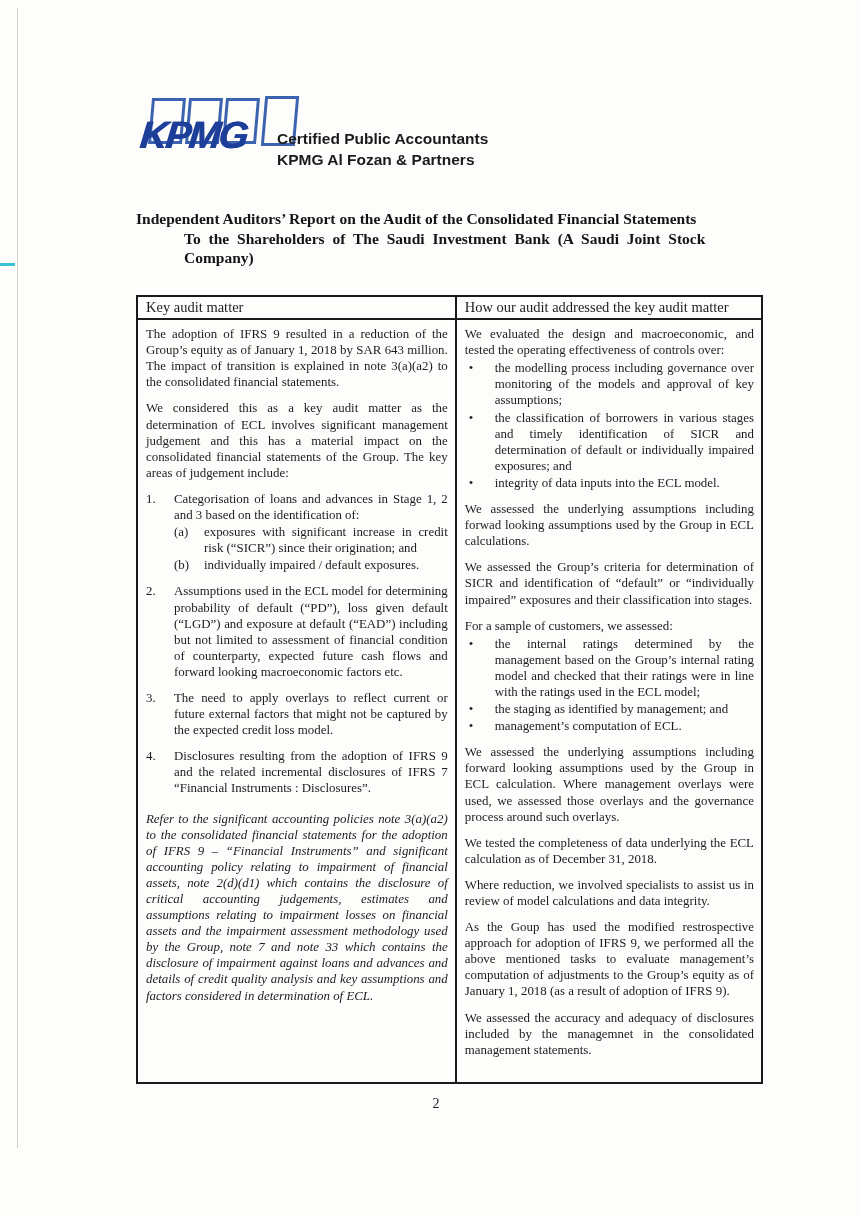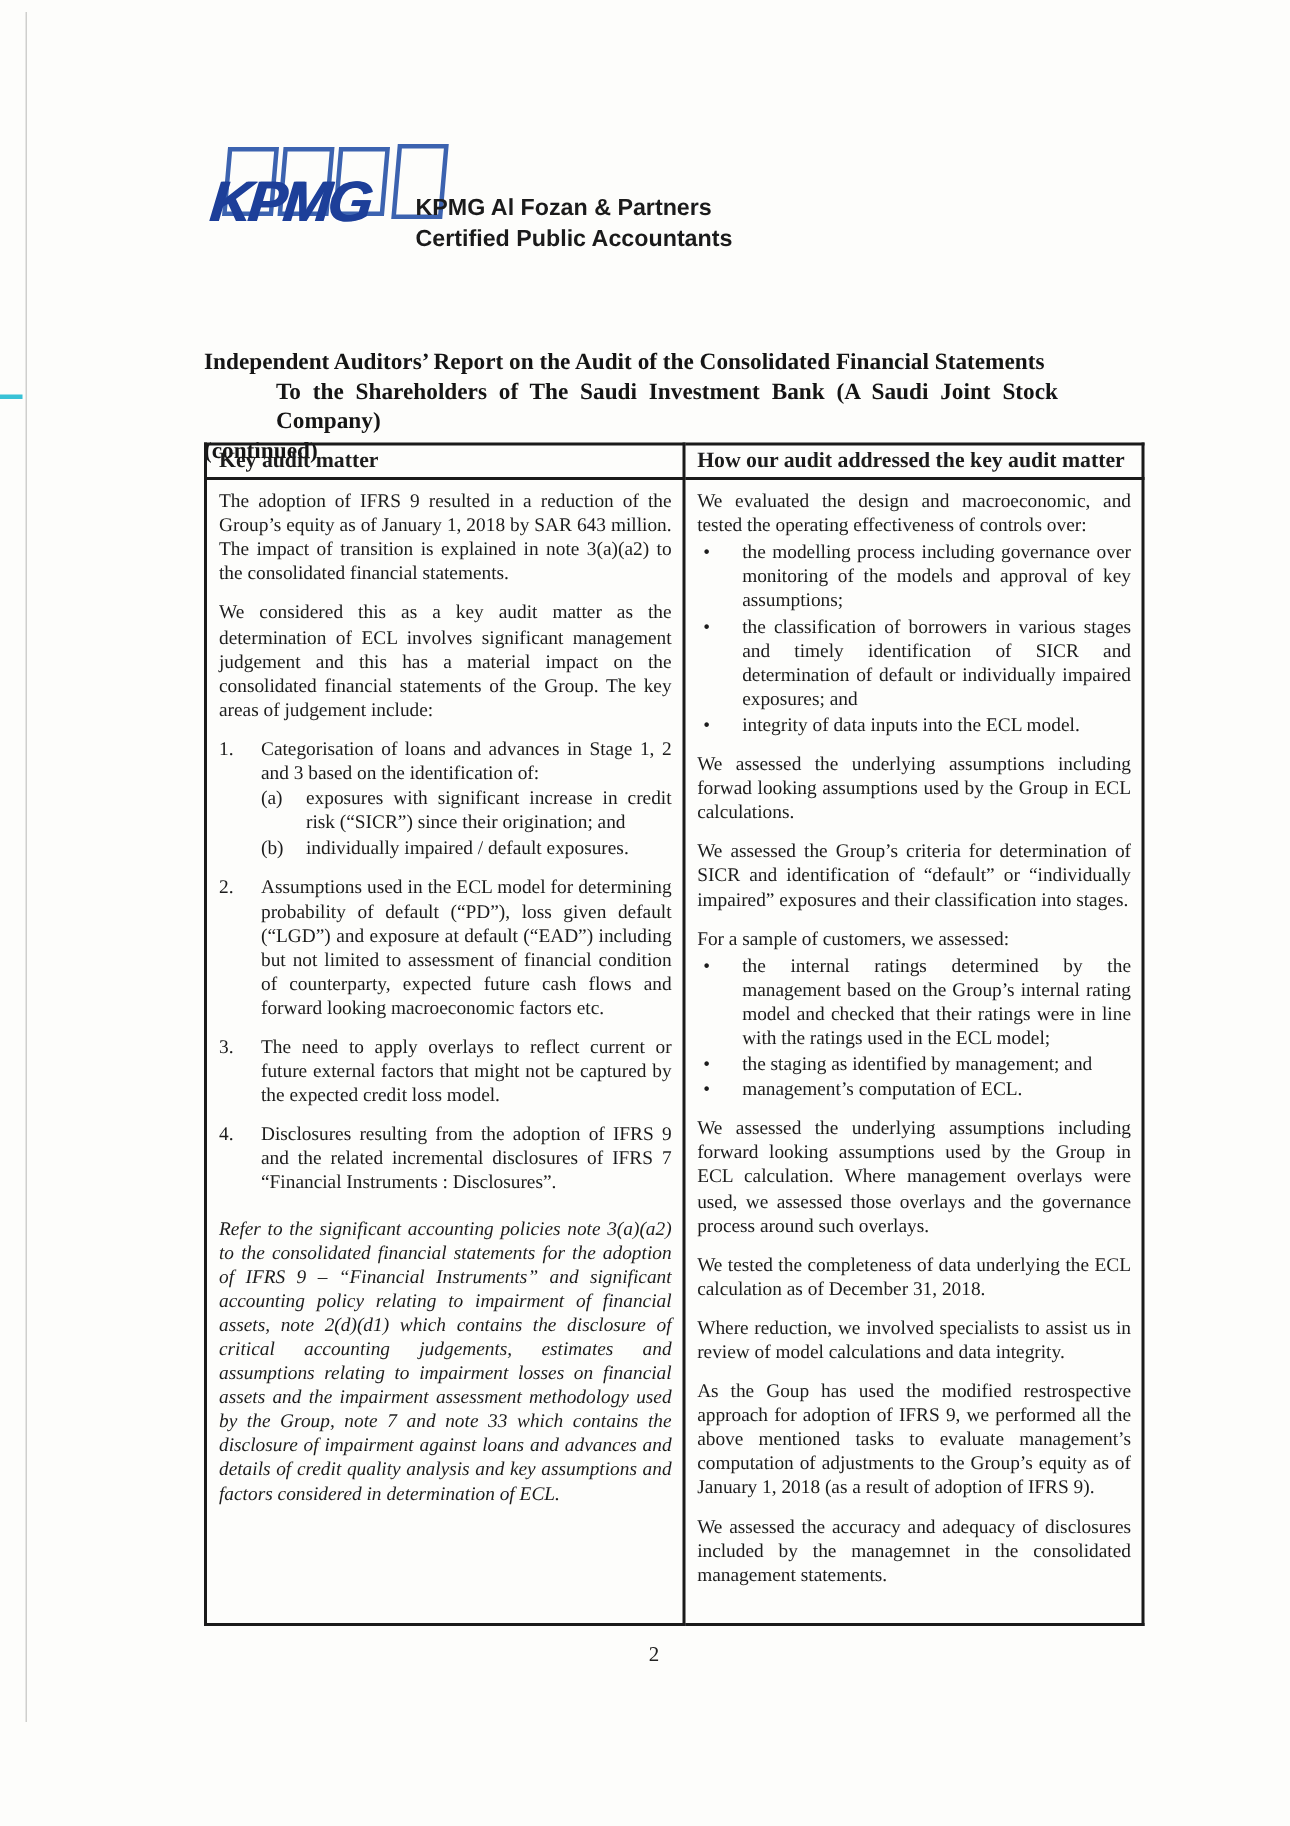--- a/index.html
+++ b/index.html
@@ -64,21 +64,21 @@
   .deloitte-dot { color: #7ab928; text-shadow: 0.6px 0 0 #7ab928; }
   .deloitte-text {
     margin-top: 5px;
     font-family: "Liberation Sans", sans-serif;
     font-weight: bold; font-size: 15.5px; line-height: 21px;
     color: #1b1b1b;
   }
 
   
   .title-block {
-    position: absolute; left: 136px; top: 232px; width: 632px;
+    position: absolute; left: 136px; top: 209px; width: 632px;
     font-family: "Liberation Serif", serif;
     font-weight: bold; font-size: 15.5px; line-height: 19.5px;
     color: #151515;
   }
   .title-block .l2 { word-spacing: 4px; margin-left: 48px; }
 
   
   .kam-table {
     position: absolute; left: 136px; top: 295px; width: 627px;
     border-collapse: collapse;
@@ -88,21 +88,21 @@
     table-layout: fixed;
   }
   .kam-table th, .kam-table td {
     border: 2px solid #1a1a1a;
     vertical-align: top;
   }
   .kam-table th {
     font-size: 14.5px;
     text-align: left;
     padding: 2px 8px 3px 8px;
-    font-weight: bold;
+    font-weight: normal;
   }
   .kam-table td { padding: 6px 7px 24px 8px; }
   .col-left  { width: 51%; }
   .col-right { width: 49%; }
 
   .para { text-align: justify; margin-bottom: 10px; }
   .para:last-child { margin-bottom: 0; }
   .tight { margin-bottom: 2px; }
 
   .num-item { display: flex; margin-bottom: 10px; }
@@ -142,29 +142,28 @@
   <div class="kpmg-block">
     <div class="kpmg-squares">
       <span></span>
         <span></span>
         <span></span>
         <span></span>
     </div>
     <div class="kpmg-word">KPMG</div>
   </div>
   <div class="kpmg-text">
+    <div>Certified Public Accountants</div>
     <div>KPMG Al Fozan &amp; Partners</div>
-    <div>Certified Public Accountants</div>
   </div>
 
 
   <div class="title-block">
     <div class="l1">Independent Auditors’ Report on the Audit of the Consolidated Financial Statements</div>
     <div class="l2">To the Shareholders of The Saudi Investment Bank (A Saudi Joint Stock Company)</div>
-    <div class="l3">(continued)</div>
   </div>
 
   <table class="kam-table">
     <thead>
       <tr>
         <th class="col-left">Key audit matter</th>
         <th class="col-right">How our audit addressed the key audit matter</th>
       </tr>
     </thead>
     <tbody>

